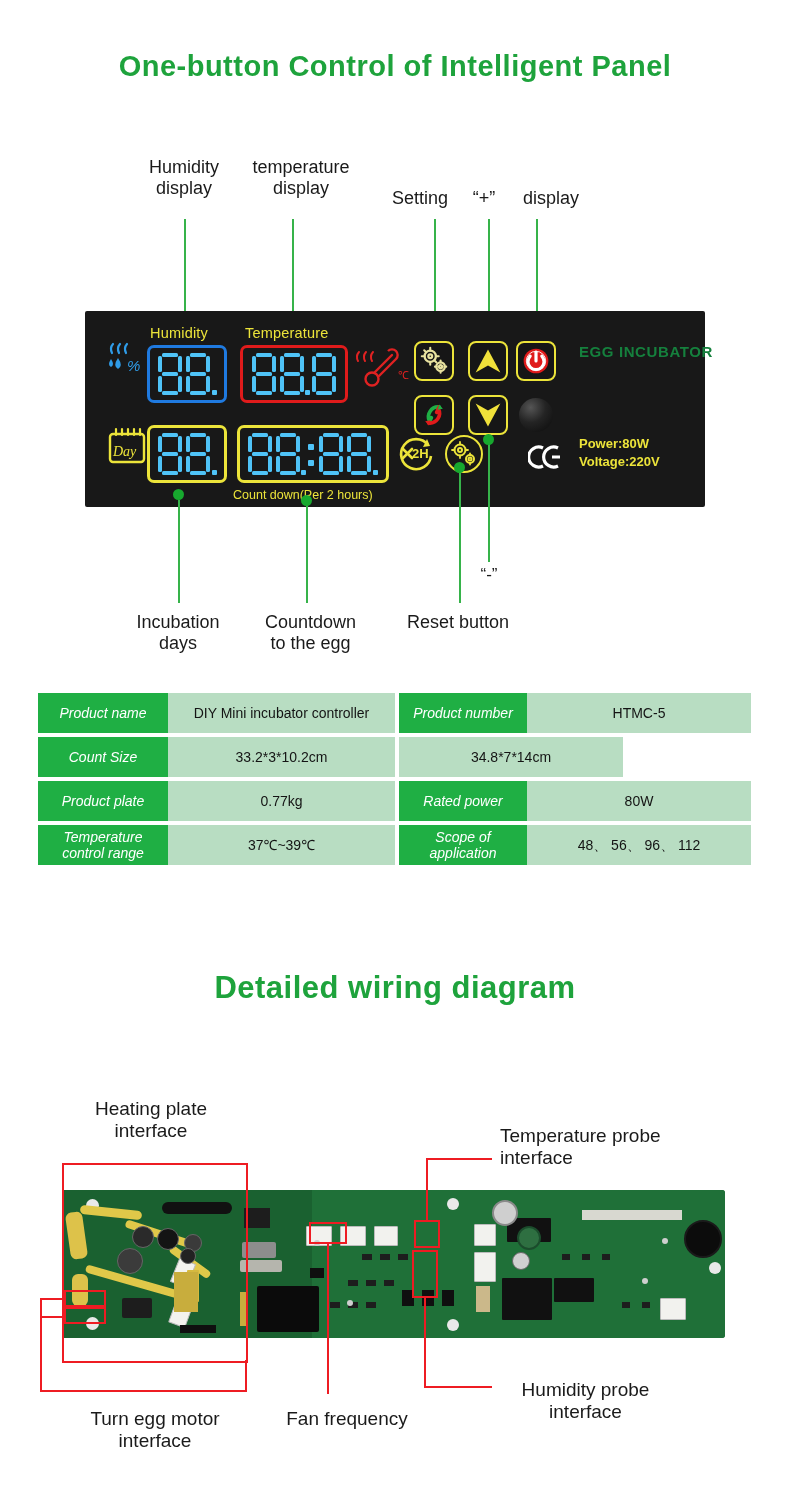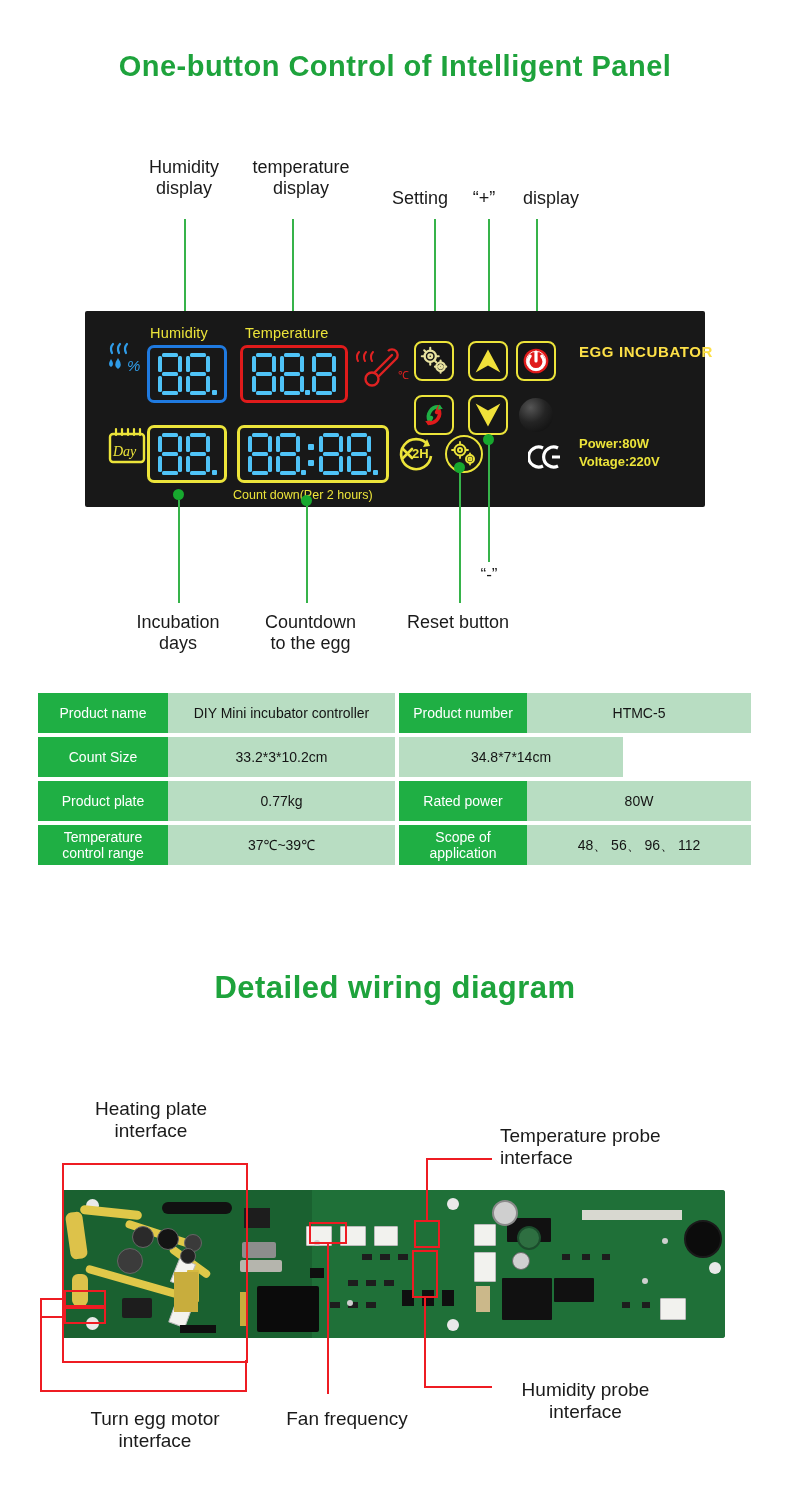--- a/index.html
+++ b/index.html
@@ -72,39 +72,39 @@
   .key {
     position:absolute; width:40px; height:40px; border-radius:8px;
     border:2.5px solid #ece43a; background:#161616;
     display:flex; align-items:center; justify-content:center;
   }
   .knob {
     position:absolute; width:34px; height:34px; border-radius:50%;
     background:radial-gradient(circle at 34% 28%, #555 0%, #242424 45%, #0a0a0a 100%);
   }
   .brand {
-    position:absolute; color:#fde047; font-size:15px; font-weight:bold;
+    position:absolute; color:#15803d; font-size:15px; font-weight:bold;
     letter-spacing:0.6px; white-space:nowrap;
   }
   .spec-text {
     position:absolute; color:#ece43a; font-size:13px; line-height:1.35;
     white-space:pre-line; font-weight:bold;
   }
   .countdown-cap {
     position:absolute; color:#ece43a; font-size:12.5px; white-space:nowrap;
   }
 
   
   #spec-table {
     position:absolute; left:38px; top:693px; width:713px;
   }
   .trow { display:flex; gap:0; margin-bottom:4px; }
   .cell { display:flex; align-items:center; justify-content:center;
           text-align:center; padding:4px 6px; line-height:1.15; }
-  .k { background:#1faf44; color:#ffffff; font-size:14px; }
+  .k { background:#1faf44; color:#ffffff; font-size:14px;font-style:italic; }
   .v { background:#b8ddc2; color:#141414; font-size:14px; }
   .k1 { width:130px; min-height:40px; }
   .v1 { width:227px; min-height:40px; }
   .gap { width:4px; }
   .k2 { width:128px; min-height:40px; }
   .v2 { width:224px; min-height:40px; }
 
   
   #pcb {
     position:absolute; left:62px; top:1190px; width:663px; height:148px;

